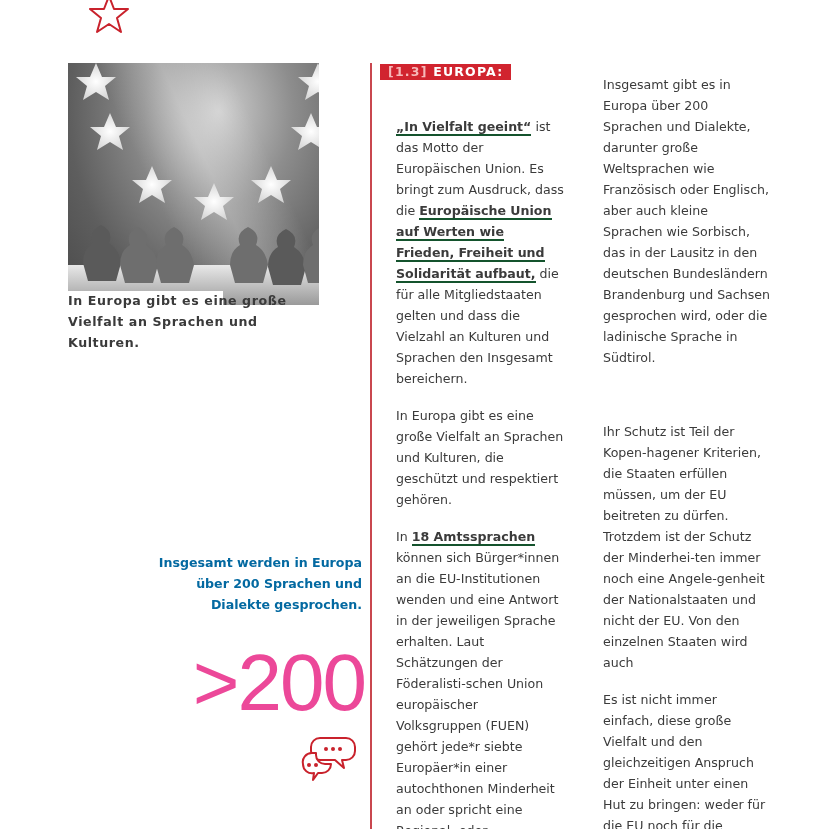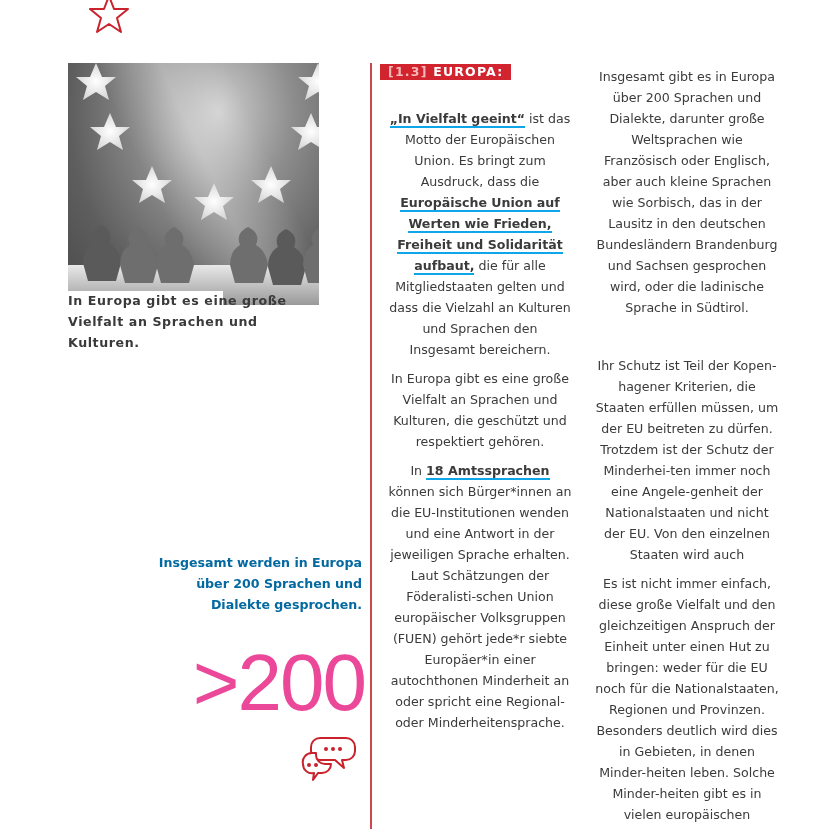--- a/index.html
+++ b/index.html
@@ -18,22 +18,22 @@
     .caption { left:68px; top:290px; width:220px; font-size:12.6px; font-weight:bold; line-height:21px;
       letter-spacing:0.6px; color:#3a3a3a; }
     .vline { left:370px; top:63px; width:2px; height:766px; background:#c9474f; }
     .heading { left:380px; top:61px; }
     .heading .hl { display:inline-block; background:#d1242f; color:#fff; font-weight:bold;
       font-size:12.5px; letter-spacing:1.2px; padding:0 8px; line-height:16px; margin-bottom:4px; }
     .heading .hl .num { color:#f6b9b9; }
     .col { font-size:12.6px; line-height:21px; color:#3b3b3b; }
     .col2 { left:380px; top:100px; width:200px; }
     .col3 { left:587px; top:58px; width:200px; }
-    .col p { margin:8px;text-align:center; }
-    .u { font-weight:bold; border-bottom:2px solid #0ea5e9; }
+    .col p { margin:16px; }
+    .u { font-weight:bold; border-bottom:2px solid #14532d; }
     .pull { left:140px; top:552px; width:222px; text-align:right; color:#0369a1; font-weight:bold;
       font-size:12.6px; line-height:21px; }
     .big { left:185px; top:638px; width:180px; text-align:right; color:#ec4899;
       font-family:"Liberation Sans", sans-serif; font-size:80px; font-weight:300; line-height:90px; letter-spacing:-2px; }
     .chat { left:300px; top:735px; width:58px; height:48px; }
   </style>
 </head>
 <body>
 
 <svg class="abs star-top" viewBox="0 0 44 40">

